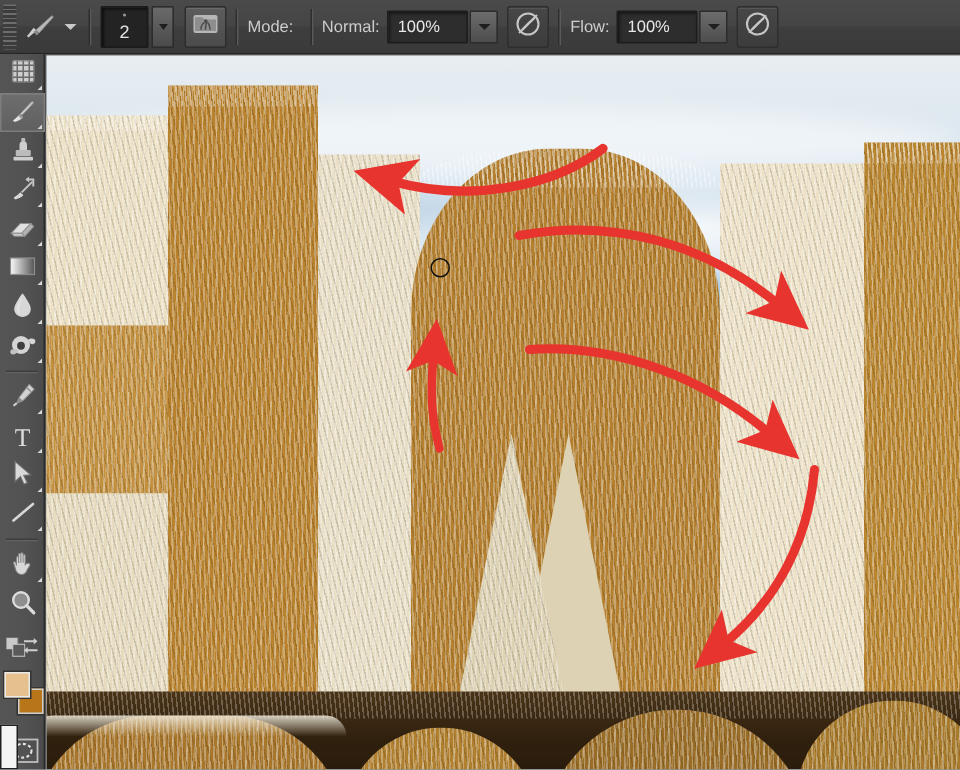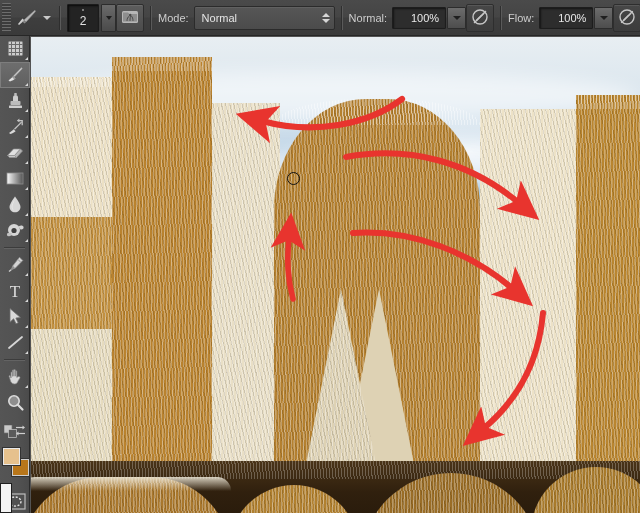--- a/index.html
+++ b/index.html
@@ -76,21 +76,21 @@
     box-shadow:inset 0 1px 0 rgba(255,255,255,.07);
   }
   .updown{display:flex;flex-direction:column;align-items:center;gap:2px;margin-left:6px;}
   .updown i{display:block;width:0;height:0;border-left:4px solid transparent;border-right:4px solid transparent;}
   .updown i.u{border-bottom:4px solid #d6d6d6;}
   .updown i.d{border-top:4px solid #d6d6d6;}
 
   .numfield{
     height:20px;padding:0 6px;min-width:40px;flex:none;
     background:#2d2d2d;border:1px solid #1d1d1d;border-radius:1px;
-    display:flex;align-items:center;justify-content:flex-end;
+    display:flex;align-items:center;justify-content:flex-start;
     color:#e8e8e8;font-size:11px;
     box-shadow:inset 1px 1px 2px rgba(0,0,0,.55);
   }
   .numdrop{
     width:17px;height:20px;margin-left:1px;flex:none;
     background:linear-gradient(to bottom,#6c6c6c,#4d4d4d);
     border:1px solid #2c2c2c;border-radius:1px;
     display:flex;align-items:center;justify-content:center;
   }
   .numdrop .tri-dn{margin:0;border-top-color:#1f1f1f;}
@@ -216,27 +216,20 @@
           <path d="M2 3.5 L7 3.5 L8.4 5 L16 5 L16 12.6 L2 12.6 Z" fill="#8e8e8e"></path>
           <path d="M6 11.5 C6 9.8 6.8 8 8 7.2 M9 11.5 C9 9.2 9.4 7.6 9.6 6.6 M12 11.5 C12 9.8 11.4 8.2 10.6 7.2" stroke="#4a4a4a" stroke-width="1" fill="none" stroke-linecap="round"></path>
           <circle cx="9.2" cy="6" r="1.2" fill="#4a4a4a"></circle>
         </svg>
       </span>
     </div>
 
     <div class="ob-sep"></div>
 
     <span class="lbl">Mode:</span>
-    <div class="combo">
-      <span>Normal</span>
-      <span class="updown">
-          <i class="u"></i>
-          <i class="d"></i>
-        </span>
-    </div>
 
     <div class="ob-sep"></div>
 
     <span class="lbl">Normal:</span>
     <div style="display:flex;align-items:center;">
       <div class="numfield">
         <span>100%</span>
       </div>
       <div class="numdrop">
         <i class="tri-dn"></i>

